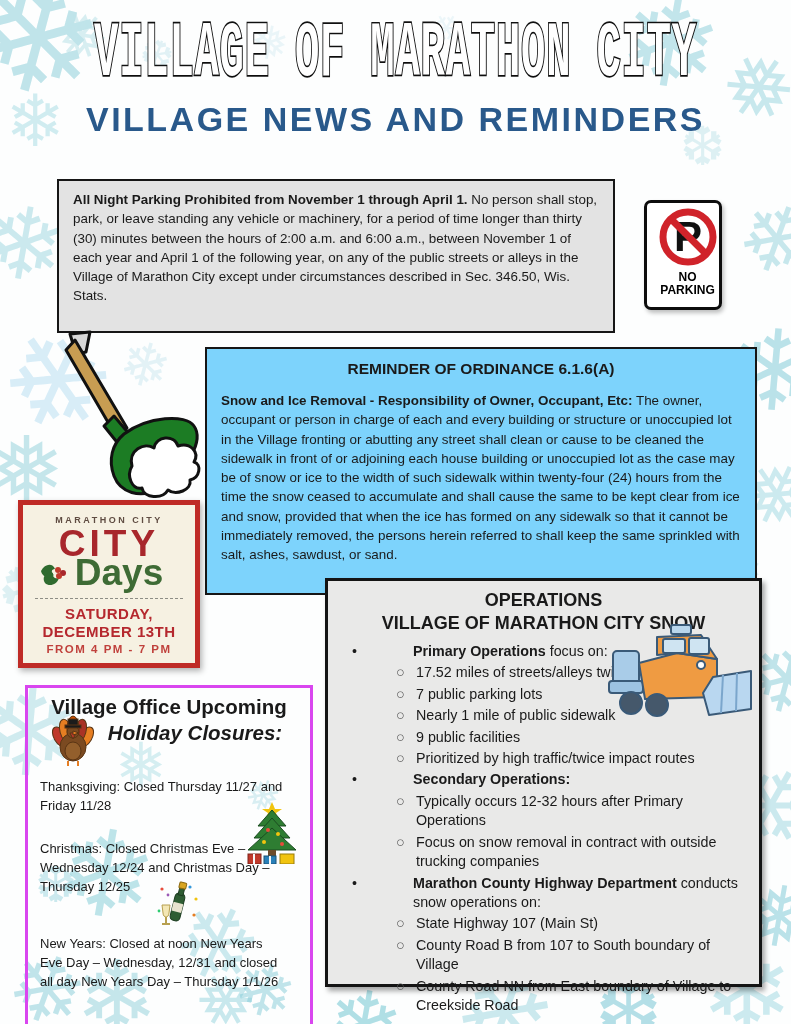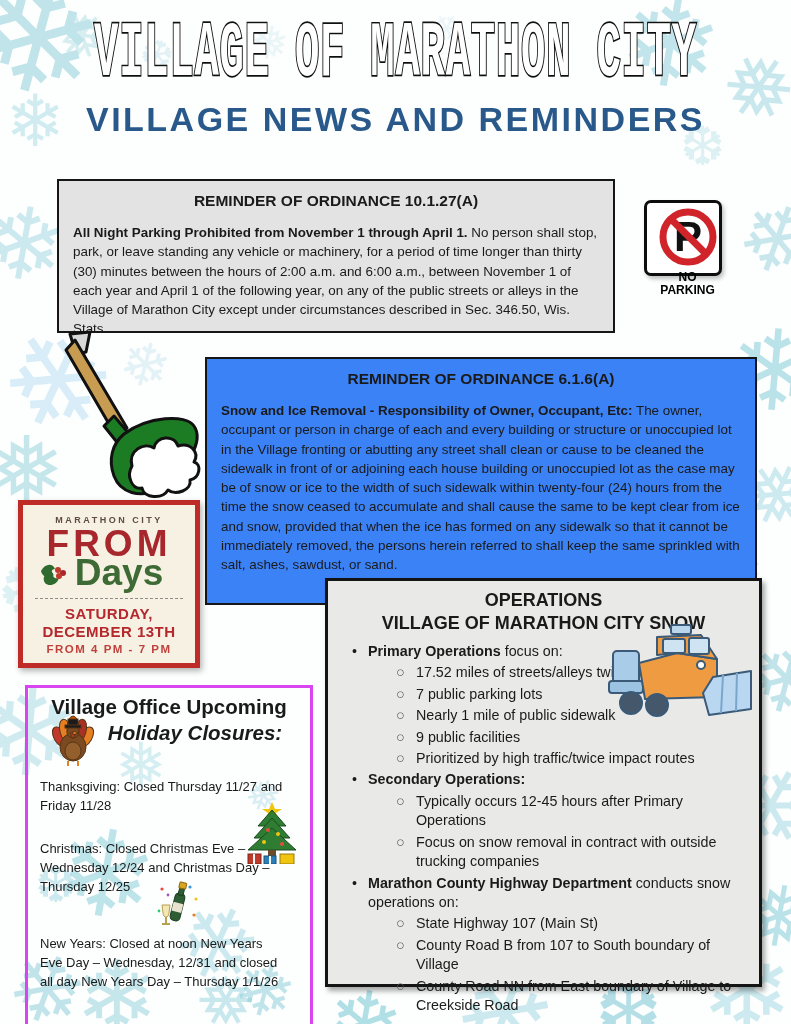--- a/index.html
+++ b/index.html
@@ -26,24 +26,24 @@
   .contact{position:absolute; top:143px; left:123px; right:118px; display:flex;
     justify-content:space-between; font-size:21px; font-weight:700; color:#2d4377;
     text-shadow:0 0 1px #1f2f5e;}
 
   
   .obox{position:absolute; border:2px solid #161616; padding:9px 14px; box-sizing:border-box;}
   .obox .otitle{text-align:center; font-weight:700; font-size:15.5px; margin:2px 0 13px 0;}
   .obox .obody{font-size:13.4px; line-height:1.44; text-align:left;}
   .obox .lead{font-weight:700;text-align:right;}
   #ordinance1{left:57px; top:179px; width:558px; height:154px; background:#e3e3e3;}
-  #ordinance2{left:205px; top:357px; width:552px; height:248px; background:#3b82f6;}
-
-  
-  .noparking{position:absolute; left:644px; top:200px; width:78px; height:76px;
+  #ordinance2{left:205px; top:347px; width:552px; height:248px; background:#7dd3fc;}
+
+  
+  .noparking{position:absolute; left:644px; top:200px; width:78px; height:110px;
     background:#ffffff; border:3px solid #0d0d0d; border-radius:7px;
     box-shadow:2px 3px 4px rgba(0,0,0,.25); box-sizing:border-box; text-align:center;padding-left:9px;}
   .noparking .sym{margin-top:4px;}
   .noparking .nplabel{font-size:12px; font-weight:700; line-height:1.12; color:#000;}
 
   
   .holly{position:absolute; left:18px; top:500px; width:182px; height:168px;
     background:#f6f1e2; border:5px solid #bf2b26; box-sizing:border-box;
     box-shadow:2px 3px 6px rgba(0,0,0,.3); text-align:center; z-index:2;}
   .holly .kicker{font-size:9px; font-weight:700; letter-spacing:2.5px; color:#5f4c42; margin-top:10px;}
@@ -55,21 +55,21 @@
   .holly-leaf{position:absolute; left:16px; top:2px;}
 
   
   .snowops{position:absolute; left:325px; top:578px; width:437px; height:409px;
     background:#e9e9e8; border:3px solid #141414; box-sizing:border-box;
     box-shadow:3px 4px 5px rgba(0,0,0,.35); padding:8px 10px 0 10px;}
   .snowops .stitle{text-align:center; font-weight:700; font-size:18px; line-height:1.3;}
   .snowops ul{list-style:none; margin:6px 0 0 0; padding:0; font-size:14.3px; line-height:1.36;}
   .snowops li{display:flex; margin-bottom:2px;}
   .snowops li.lv1 .marker{width:16px; margin-left:14px; flex:none;}
-  .snowops li.lv1 .content{font-weight:400;}
+  .snowops li.lv1 .content{font-weight:400;margin-left:45px;}
   .snowops li.lv1 .lead{font-weight:700;}
   .snowops li.lv2 .marker{width:20px; margin-left:58px; flex:none; color:#555;}
   .snowops li .content{flex:1;}
   .plow{position:absolute; top:42px; right:4px;}
 
   
   .closures{position:absolute; left:25px; top:685px; width:288px; height:422px;
     border:3px solid #d946ef; box-sizing:border-box; background:transparent;}
   .closures .ctitle{text-align:center; font-weight:700; font-size:20.5px; line-height:1.28; margin-top:6px;}
   .closures .ctitle .t2{padding-left:52px;font-style:italic;}
@@ -131,21 +131,20 @@
     </div>
 
   <div class="layer">
 
     <div class="masthead">
       <span class="big">VILLAGE OF MARATHON CITY</span>
     </div>
     <div class="subtitle">VILLAGE NEWS AND REMINDERS</div>
 
     <div class="obox" id="ordinance1">
-      <div class="otitle">REMINDER OF ORDINANCE 10.1.27(A)</div>
       <div class="obody"><span class="lead">All Night Parking Prohibited from November 1 through April 1.</span><span> No person shall stop, park, or leave standing any vehicle or machinery, for a period of time longer than thirty (30) minutes between the hours of 2:00 a.m. and 6:00 a.m., between November 1 of each year and April 1 of the following year, on any of the public streets or alleys in the Village of Marathon City except under circumstances described in Sec. 346.50, Wis. Stats.</span></div>
     </div>
 
     <div class="noparking">
       <div class="sym">
         <svg width="60" height="60" viewBox="0 0 60 60">
           <text x="30" y="44" text-anchor="middle" font-family="Liberation Sans, sans-serif" font-size="42" font-weight="bold" fill="#111">P</text>
           <circle cx="30" cy="30" r="25" fill="none" stroke="#d0232a" stroke-width="7"></circle>
           <line x1="13" y1="12" x2="48" y2="47" stroke="#d0232a" stroke-width="7"></line>
         </svg>
@@ -165,21 +164,21 @@
       </svg>
     </div>
 
     <div class="obox" id="ordinance2">
       <div class="otitle">REMINDER OF ORDINANCE 6.1.6(A)</div>
       <div class="obody"><span class="lead">Snow and Ice Removal - Responsibility of Owner, Occupant, Etc:</span><span> The owner, occupant or person in charge of each and every building or structure or unoccupied lot in the Village fronting or abutting any street shall clean or cause to be cleaned the sidewalk in front of or adjoining each house building or unoccupied lot as the case may be of snow or ice to the width of such sidewalk within twenty-four (24) hours from the time the snow ceased to accumulate and shall cause the same to be kept clear from ice and snow, provided that when the ice has formed on any sidewalk so that it cannot be immediately removed, the persons herein referred to shall keep the same sprinkled with salt, ashes, sawdust, or sand.</span></div>
     </div>
 
     <div class="holly">
       <div class="kicker">MARATHON CITY</div>
-      <div class="l1">FROM</div>
+      <div class="l1">CITY</div>
       <div class="l2">
         <span class="holly-leaf">
           <svg width="30" height="26" viewBox="0 0 30 26">
             <path d="M2,10 C6,2 14,2 16,8 C12,8 12,12 15,14 C10,18 3,16 2,10 Z" fill="#2f6b2f"></path>
             <path d="M6,22 C2,16 8,10 14,12 C13,16 16,18 20,17 C18,24 10,26 6,22 Z" fill="#2f6b2f"></path>
             <circle cx="19" cy="9" r="3" fill="#c0392b"></circle>
               <circle cx="24" cy="12" r="3" fill="#a8272c"></circle>
               <circle cx="20" cy="15" r="3" fill="#c0392b"></circle>
           </svg>
         </span>
@@ -227,21 +226,21 @@
     <span class="content txt">Prioritized by high traffic/twice impact routes</span>
   </li>
 
   <li class="lv1">
     <span class="marker">•</span>
     <span class="content"><span class="lead">Secondary Operations:</span><span class="rest"></span></span>
   </li>
 
   <li class="lv2">
     <span class="marker">○</span>
-    <span class="content txt">Typically occurs 12-45 hours after Primary Operations</span>
+    <span class="content txt">Typically occurs 12-32 hours after Primary Operations</span>
   </li>
 
   <li class="lv2">
     <span class="marker">○</span>
     <span class="content txt">Focus on snow removal in contract with outside trucking companies</span>
   </li>
 
   <li class="lv1">
     <span class="marker">•</span>
     <span class="content"><span class="lead">Marathon County Highway Department</span><span class="rest"> conducts snow operations on:</span></span>

